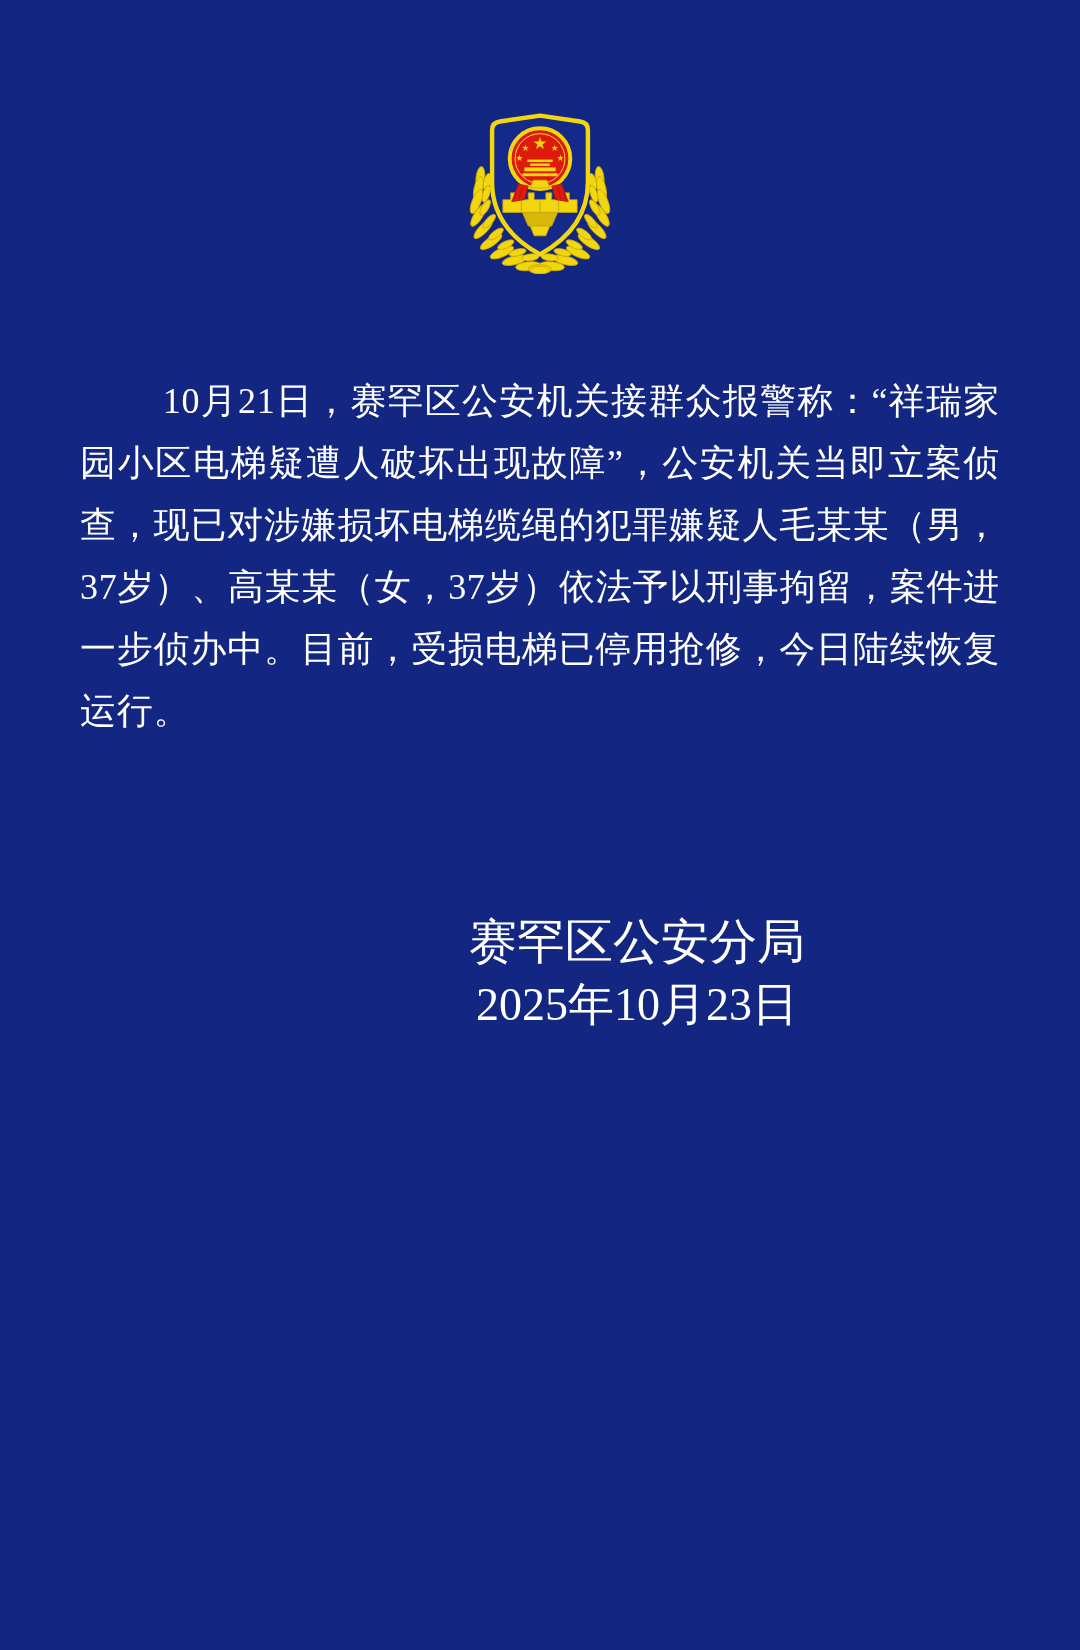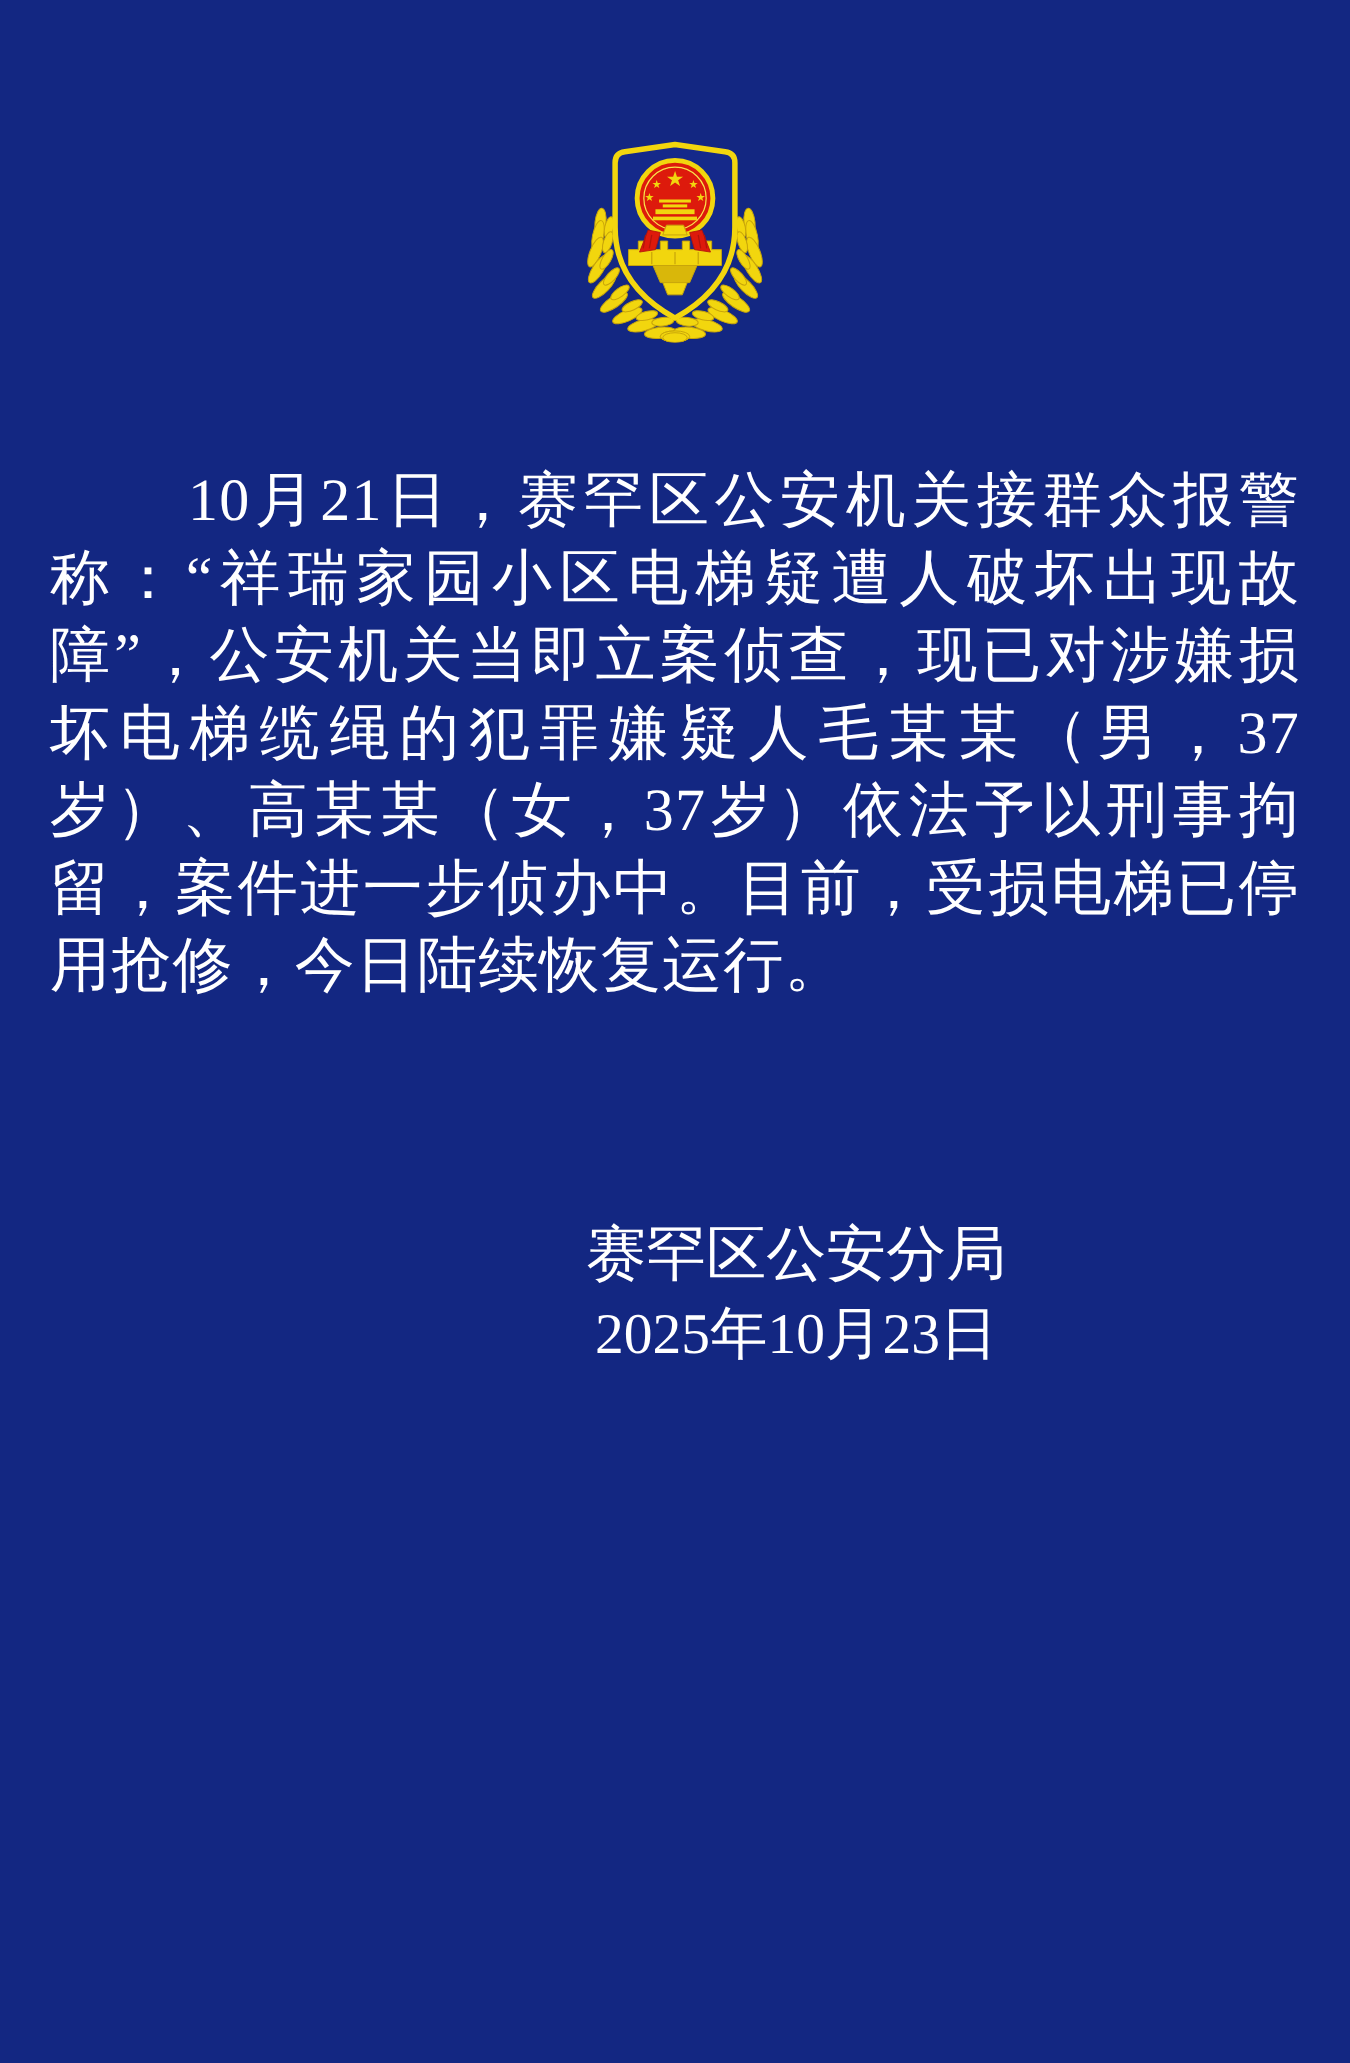--- a/index.html
+++ b/index.html
@@ -20,22 +20,22 @@
     margin:36px 0 0;
     text-align:center;
     font-size:94px;
     font-weight:bold;
     line-height:1.05;
     letter-spacing:.3em;
     padding-left:.3em;
     color:var(--fg,#ffffff);
   }
   .body-text{
-    margin:96px 40px 0;
-    font-size:48px;
+    margin:96px 80px 0;
+    font-size:36px;
     line-height:62px;
     text-indent:2.3em;
     text-align:justify;
     letter-spacing:.02em;
   }
   .signature{
     margin-top:168px;
     text-align:center;
     transform:translateX(97px);
   }

